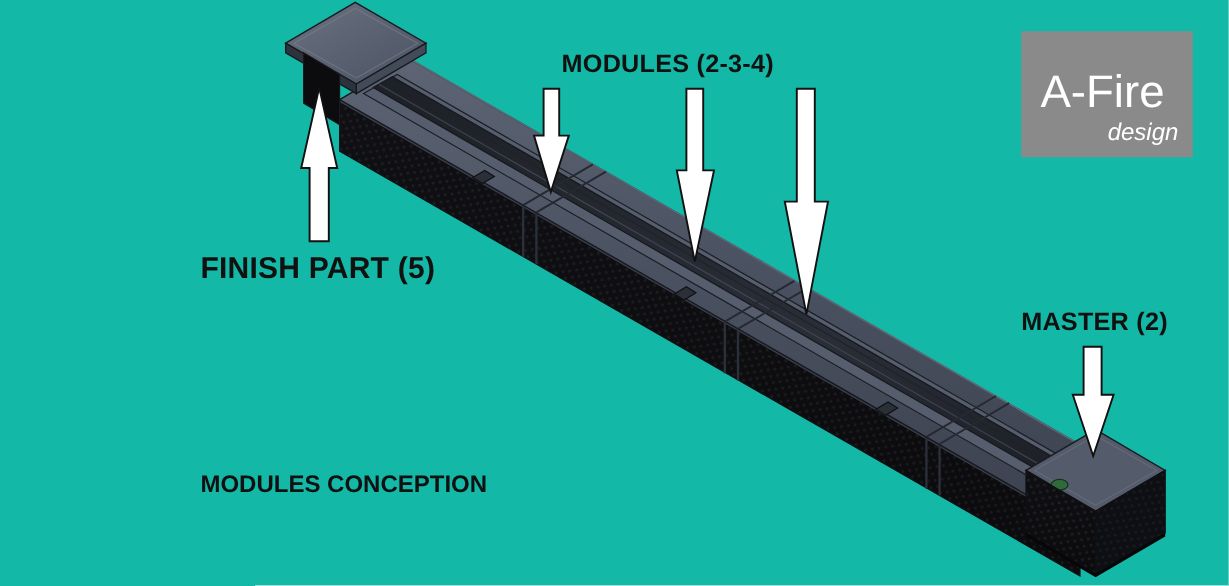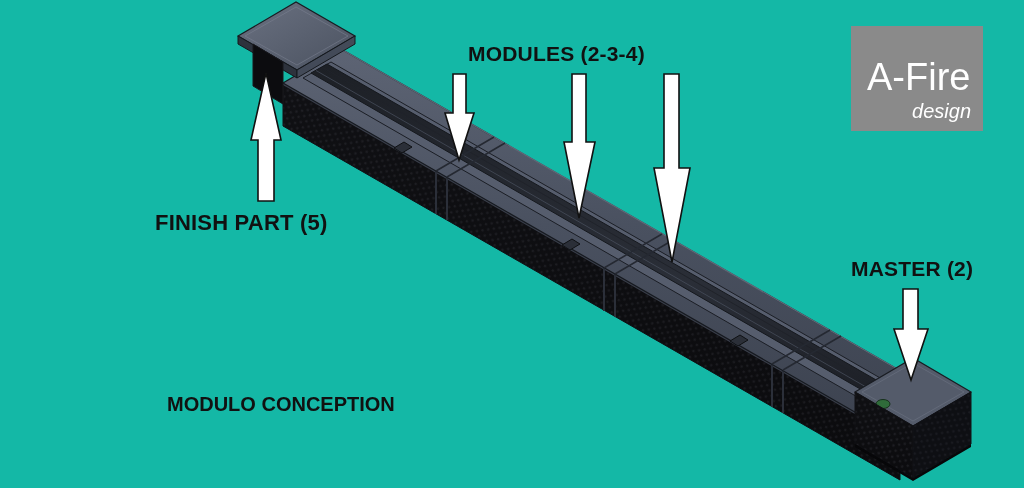--- a/index.html
+++ b/index.html
@@ -29,44 +29,44 @@
     color: #111111;
     white-space: pre;
     letter-spacing: 0.2px;
   }
   #label-modules {
     left: 468px;
     top: 42px;
     font-size: 21px;
   }
   #label-finish {
-    left: 155px;
+    left: 167px;
     top: 210px;
-    font-size: 22px;
+    font-size: 25px;
   }
   #label-master {
     left: 851px;
     top: 257px;
     font-size: 21px;
   }
   #caption {
     position: absolute;
     left: 167px;
     top: 392px;
     font-family: "Liberation Sans", sans-serif;
     font-weight: bold;
     font-size: 20px;
     line-height: 25px;
     color: #111111;
   }
   #logo {
     position: absolute;
     left: 851px;
     top: 26px;
-    width: 132px;
+    width: 143px;
     height: 105px;
     background: #8a8a8a;
   }
   #logo-title {
     position: absolute;
     left: 16px;
     top: 30px;
     font-family: "Liberation Sans", sans-serif;
     font-size: 38px;
     font-weight: normal;
@@ -221,21 +221,21 @@
     </g>
   </svg>
 
   <div class="label" id="label-modules">MODULES (2-3-4)</div>
 
   <div class="label" id="label-finish">FINISH PART (5)</div>
 
   <div class="label" id="label-master">MASTER (2)</div>
 
   <div id="caption">
-    <div>MODULO CONCEPTION</div>
+    <div>MODULES CONCEPTION</div>
   </div>
 
   <div id="logo">
     <div id="logo-title">A-Fire</div>
     <div id="logo-sub">design</div>
   </div>
 
 </div>
 
 </body></html>

